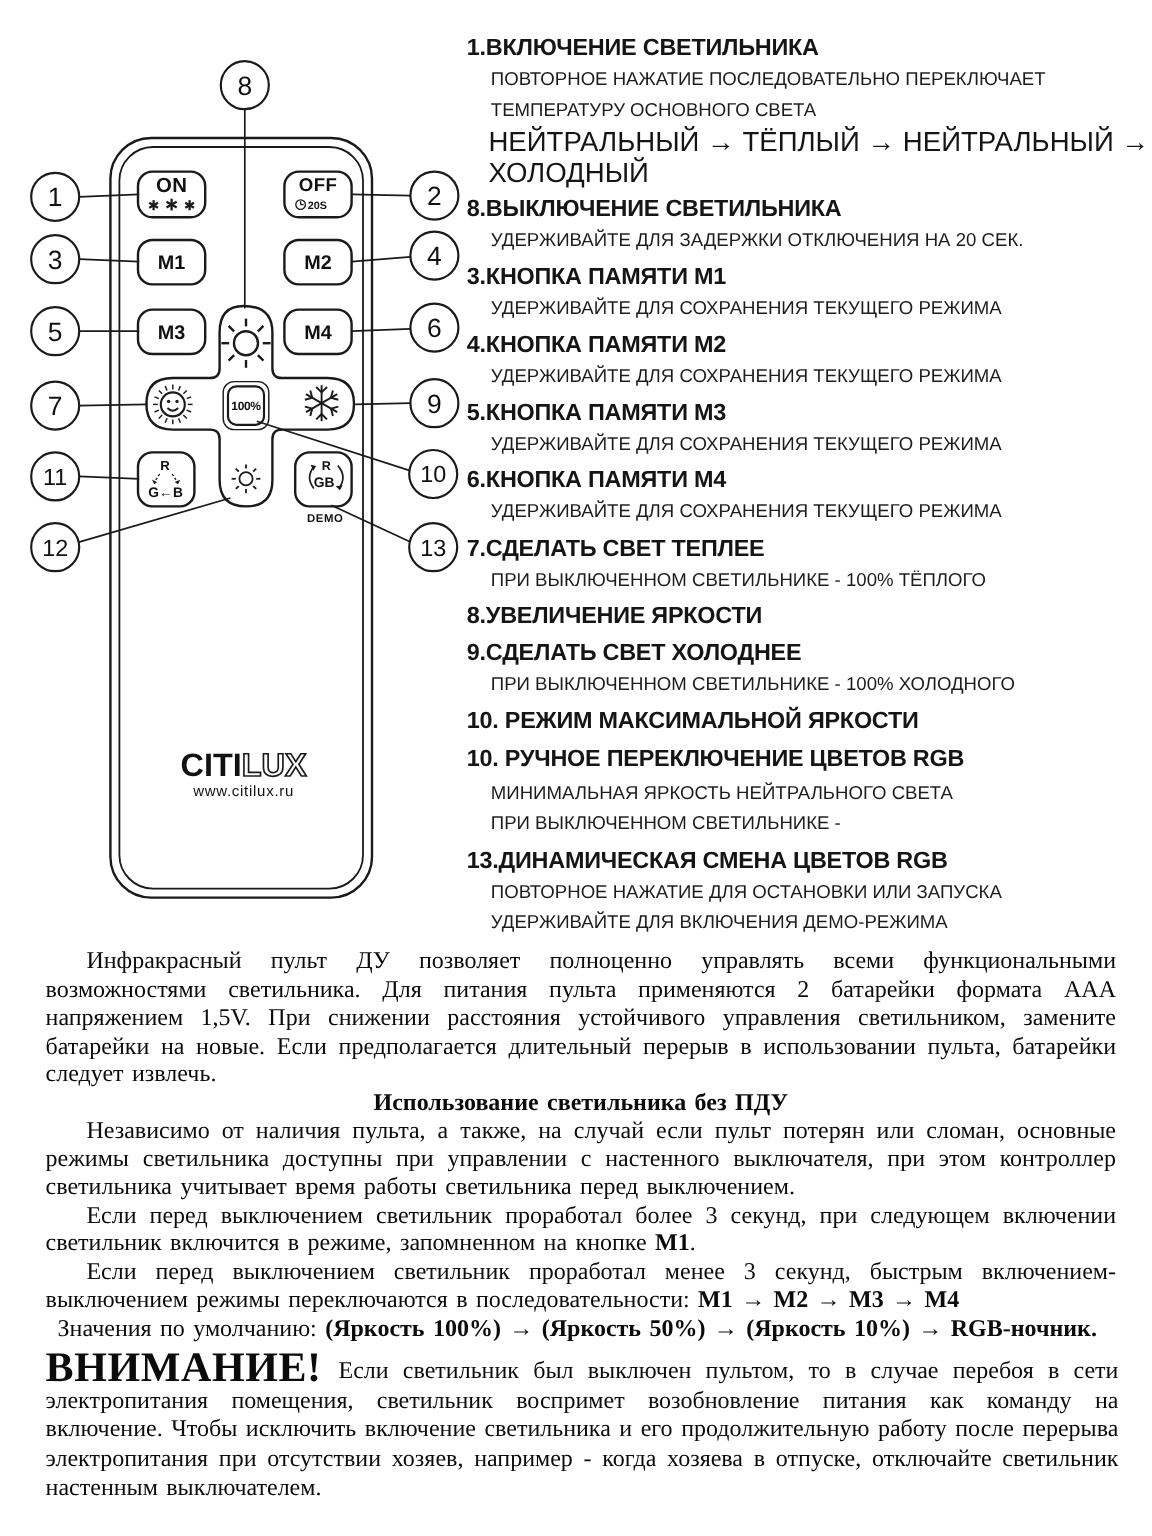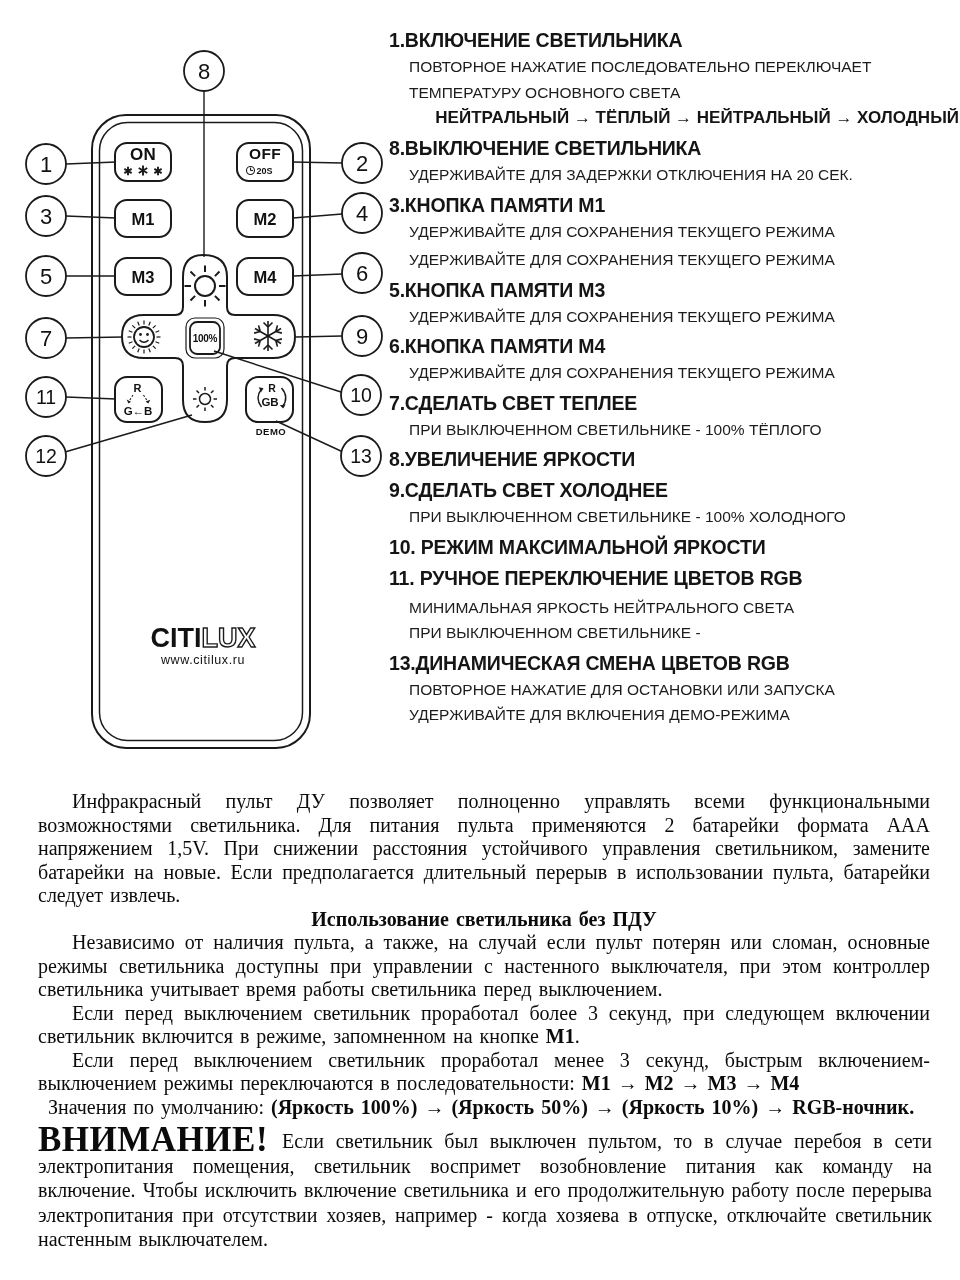--- a/index.html
+++ b/index.html
@@ -7,21 +7,21 @@
         font-family:"Liberation Sans",sans-serif;overflow:hidden;}
   svg text{font-family:"Liberation Sans",sans-serif;fill:#111;}
   .remote-svg{position:absolute;left:0;top:0;}
 
   
   .instructions{position:absolute;left:389px;top:26px;width:570px;}
   .instr-item{margin-bottom:3px;}
   .instr-title{font-size:19.5px;line-height:28px;font-weight:700;letter-spacing:-0.2px;color:#151515;}
   .instr-note{font-size:15.5px;line-height:25.5px;font-weight:400;
               padding-left:20px;color:#1c1c1c;}
-  .instr-bold{font-size:17px;line-height:26px;font-weight:700;padding-left:18px;color:#151515;text-align:right;}
+  .instr-bold{font-size:23px;line-height:26px;font-weight:400;padding-left:18px;color:#151515;}
   .instr-note:empty,.instr-bold:empty{display:none;}
 
   
   .bodytext{position:absolute;left:38px;top:790px;width:892px;
             font-family:"Liberation Serif",serif;font-size:20px;line-height:23.5px;
             text-align:justify;color:#0b0b0b;word-spacing:2px;}
   .bodytext p{margin:0;}
   .bp{text-indent:34px;}
   .bp-small{text-indent:10px;}
   .section-heading{text-align:center;font-weight:700;text-indent:0;}
@@ -238,20 +238,21 @@
     </div>
     <div class="instr-item">
       <div class="instr-title">8.ВЫКЛЮЧЕНИЕ СВЕТИЛЬНИКА</div>
       <div class="instr-note">УДЕРЖИВАЙТЕ ДЛЯ ЗАДЕРЖКИ ОТКЛЮЧЕНИЯ НА 20 СЕК.</div>
     </div>
     <div class="instr-item">
       <div class="instr-title">3.КНОПКА ПАМЯТИ М1</div>
       <div class="instr-note">УДЕРЖИВАЙТЕ ДЛЯ СОХРАНЕНИЯ ТЕКУЩЕГО РЕЖИМА</div>
     </div>
     <div class="instr-item">
+      <div class="instr-title">4.КНОПКА ПАМЯТИ М2</div>
       <div class="instr-note">УДЕРЖИВАЙТЕ ДЛЯ СОХРАНЕНИЯ ТЕКУЩЕГО РЕЖИМА</div>
     </div>
     <div class="instr-item">
       <div class="instr-title">5.КНОПКА ПАМЯТИ М3</div>
       <div class="instr-note">УДЕРЖИВАЙТЕ ДЛЯ СОХРАНЕНИЯ ТЕКУЩЕГО РЕЖИМА</div>
     </div>
     <div class="instr-item">
       <div class="instr-title">6.КНОПКА ПАМЯТИ М4</div>
       <div class="instr-note">УДЕРЖИВАЙТЕ ДЛЯ СОХРАНЕНИЯ ТЕКУЩЕГО РЕЖИМА</div>
     </div>
@@ -263,21 +264,21 @@
       <div class="instr-title">8.УВЕЛИЧЕНИЕ ЯРКОСТИ</div>
     </div>
     <div class="instr-item">
       <div class="instr-title">9.СДЕЛАТЬ СВЕТ ХОЛОДНЕЕ</div>
       <div class="instr-note">ПРИ ВЫКЛЮЧЕННОМ СВЕТИЛЬНИКЕ - 100% ХОЛОДНОГО</div>
     </div>
     <div class="instr-item">
       <div class="instr-title">10. РЕЖИМ МАКСИМАЛЬНОЙ ЯРКОСТИ</div>
     </div>
     <div class="instr-item">
-      <div class="instr-title">11. РУЧНОЕ ПЕРЕКЛЮЧЕНИЕ ЦВЕТОВ RGB</div>
+      <div class="instr-title">10. РУЧНОЕ ПЕРЕКЛЮЧЕНИЕ ЦВЕТОВ RGB</div>
     </div>
     <div class="instr-item">
       <div class="instr-note">МИНИМАЛЬНАЯ ЯРКОСТЬ НЕЙТРАЛЬНОГО СВЕТА</div>
       <div class="instr-note">ПРИ ВЫКЛЮЧЕННОМ СВЕТИЛЬНИКЕ -</div>
     </div>
     <div class="instr-item">
       <div class="instr-title">13.ДИНАМИЧЕСКАЯ СМЕНА ЦВЕТОВ RGB</div>
       <div class="instr-note">ПОВТОРНОЕ НАЖАТИЕ ДЛЯ ОСТАНОВКИ ИЛИ ЗАПУСКА</div>
       <div class="instr-note">УДЕРЖИВАЙТЕ ДЛЯ ВКЛЮЧЕНИЯ ДЕМО-РЕЖИМА</div>
     </div>

